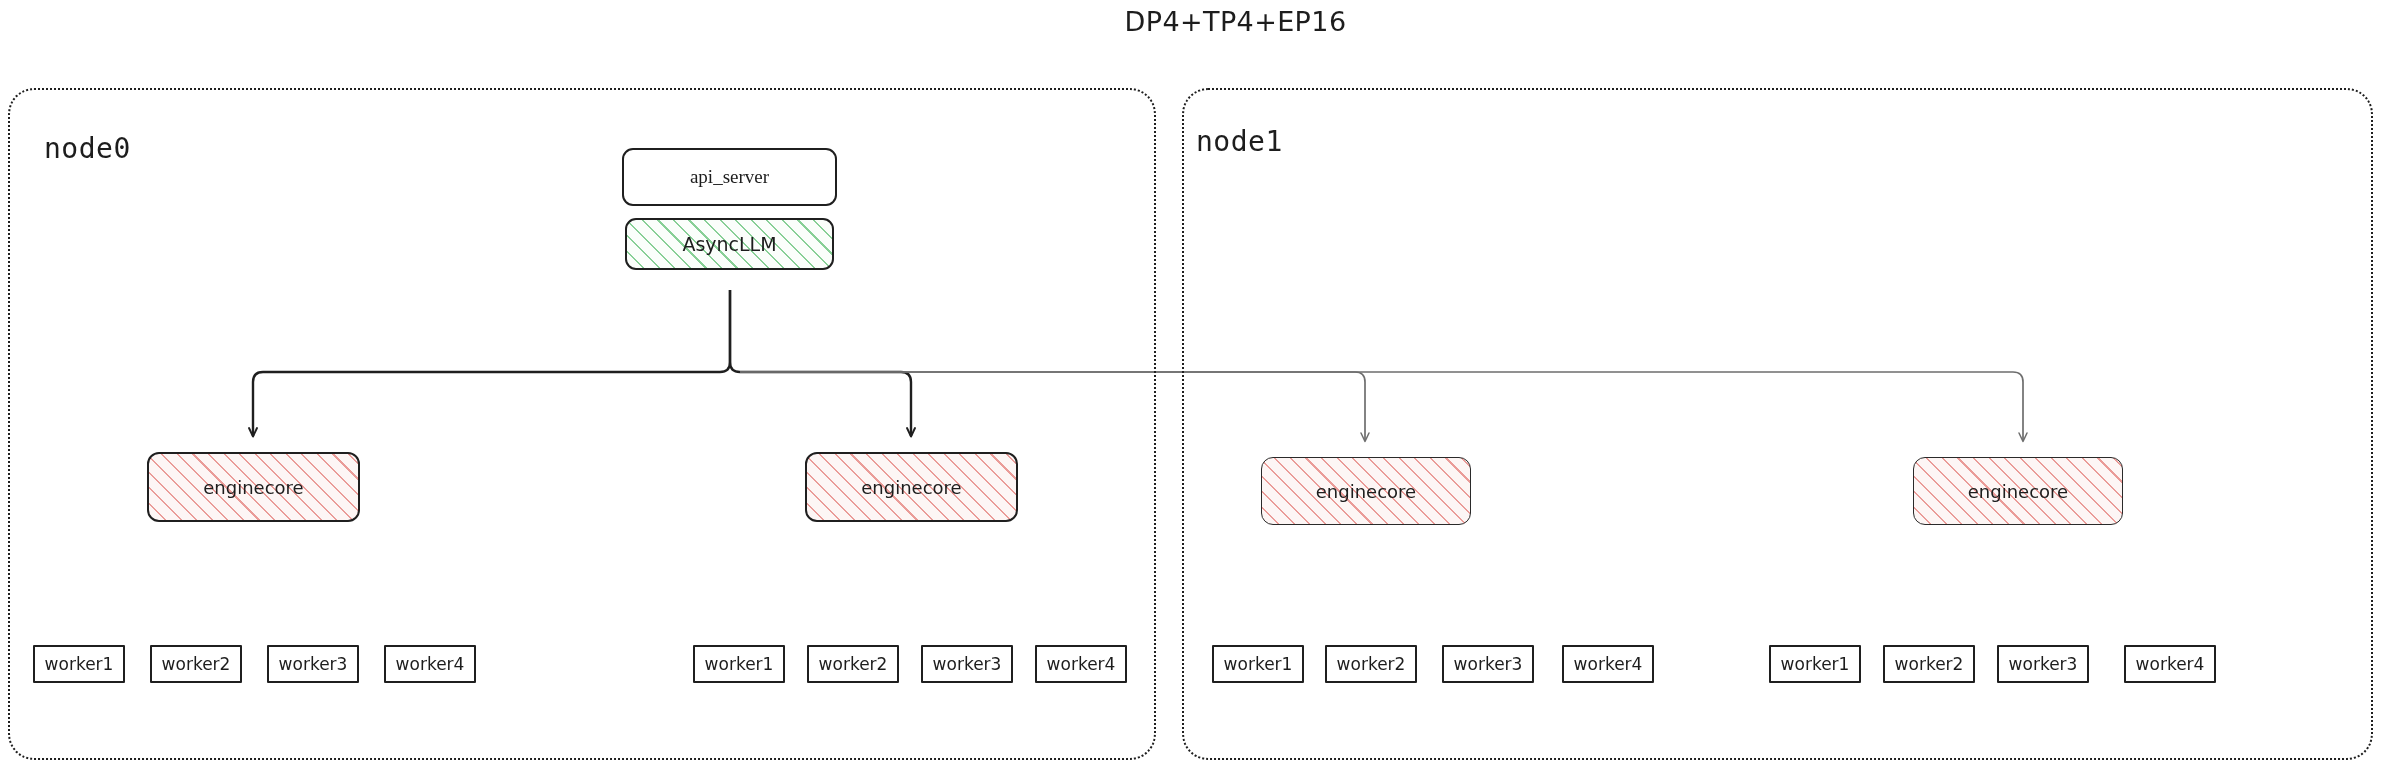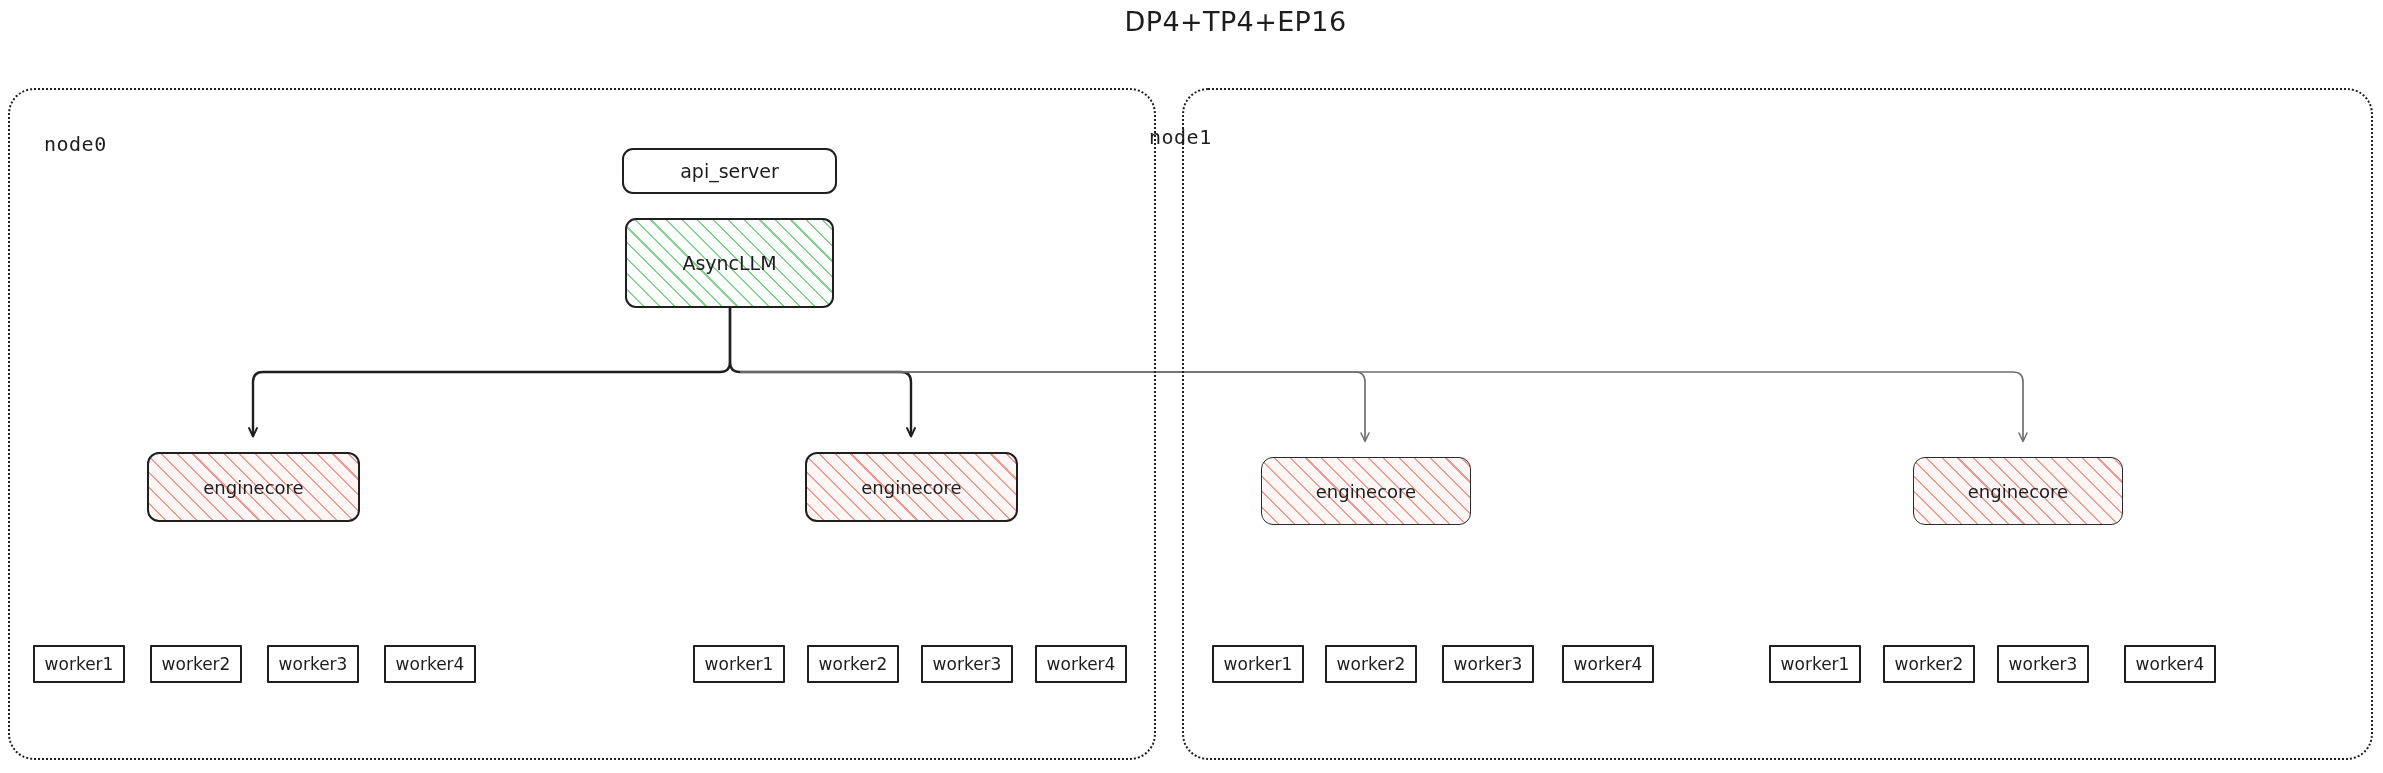--- a/index.html
+++ b/index.html
@@ -42,21 +42,21 @@
   .node-group {
     position: absolute;
     border: 2.5px dotted #1f1f1f;
     border-radius: 26px;
     box-sizing: border-box;
     background: transparent;
   }
   .node-label {
     position: absolute;
     font-family: "DejaVu Sans Mono", monospace;
-    font-size: 20px;
+    font-size: 28px;
     color: #1d1d1d;
     letter-spacing: 0.5px;
     white-space: nowrap;
   }
 
   .box {
     position: absolute;
     box-sizing: border-box;
     display: flex;
     align-items: center;
@@ -136,40 +136,40 @@
     <path d="M740,372 L901,372 Q911,372 911,382 L911,436" fill="none" stroke="#1f1f1f" stroke-width="2.4" marker-end="url(#arrowDark)"></path>
 
     <path d="M740,372 L1355,372 Q1365,372 1365,382 L1365,441" fill="none" stroke="#6e6e6e" stroke-width="1.7" marker-end="url(#arrowGray)"></path>
 
     <path d="M740,372 L2013,372 Q2023,372 2023,382 L2023,441" fill="none" stroke="#6e6e6e" stroke-width="1.7" marker-end="url(#arrowGray)"></path>
   </svg>
 
   <div class="node-group" style="left:8px; top:88px; width:1148px; height:672px;"></div>
   <div class="node-label" style="left:44px; top:132px;">node0</div>
 
-  <div class="box box-plain" style="left:622px; top:148px; width:215px; height:46px;">api_server</div>
+  <div class="box box-plain" style="left:622px; top:148px; width:215px; height:58px;font-family:Liberation Serif, serif;">api_server</div>
 
-  <div class="box box-async" style="left:625px; top:218px; width:209px; height:90px;text-align:center;">AsyncLLM</div>
+  <div class="box box-async" style="left:625px; top:218px; width:209px; height:52px;text-align:center;">AsyncLLM</div>
 
   <div class="box box-engine" style="left:147px; top:452px; width:213px; height:70px;">enginecore</div>
 
   <div class="box box-engine" style="left:805px; top:452px; width:213px; height:70px;">enginecore</div>
 
   <div class="box box-worker" style="left:33px; top:645px; width:92px; height:38px;">worker1</div>
   <div class="box box-worker" style="left:150px; top:645px; width:92px; height:38px;">worker2</div>
   <div class="box box-worker" style="left:267px; top:645px; width:92px; height:38px;">worker3</div>
   <div class="box box-worker" style="left:384px; top:645px; width:92px; height:38px;">worker4</div>
 
   <div class="box box-worker" style="left:693px; top:645px; width:92px; height:38px;">worker1</div>
   <div class="box box-worker" style="left:807px; top:645px; width:92px; height:38px;">worker2</div>
   <div class="box box-worker" style="left:921px; top:645px; width:92px; height:38px;">worker3</div>
   <div class="box box-worker" style="left:1035px; top:645px; width:92px; height:38px;">worker4</div>
 
   <div class="node-group" style="left:1182px; top:88px; width:1191px; height:672px;"></div>
-  <div class="node-label" style="left:1149px; top:125px;">node1</div>
+  <div class="node-label" style="left:1196px; top:125px;">node1</div>
 
   <div class="box box-engine dim" style="left:1261px; top:457px; width:210px; height:68px;">enginecore</div>
 
   <div class="box box-engine dim" style="left:1913px; top:457px; width:210px; height:68px;">enginecore</div>
 
   <div class="box box-worker" style="left:1212px; top:645px; width:92px; height:38px;">worker1</div>
   <div class="box box-worker" style="left:1325px; top:645px; width:92px; height:38px;">worker2</div>
   <div class="box box-worker" style="left:1442px; top:645px; width:92px; height:38px;">worker3</div>
   <div class="box box-worker" style="left:1562px; top:645px; width:92px; height:38px;">worker4</div>
 

